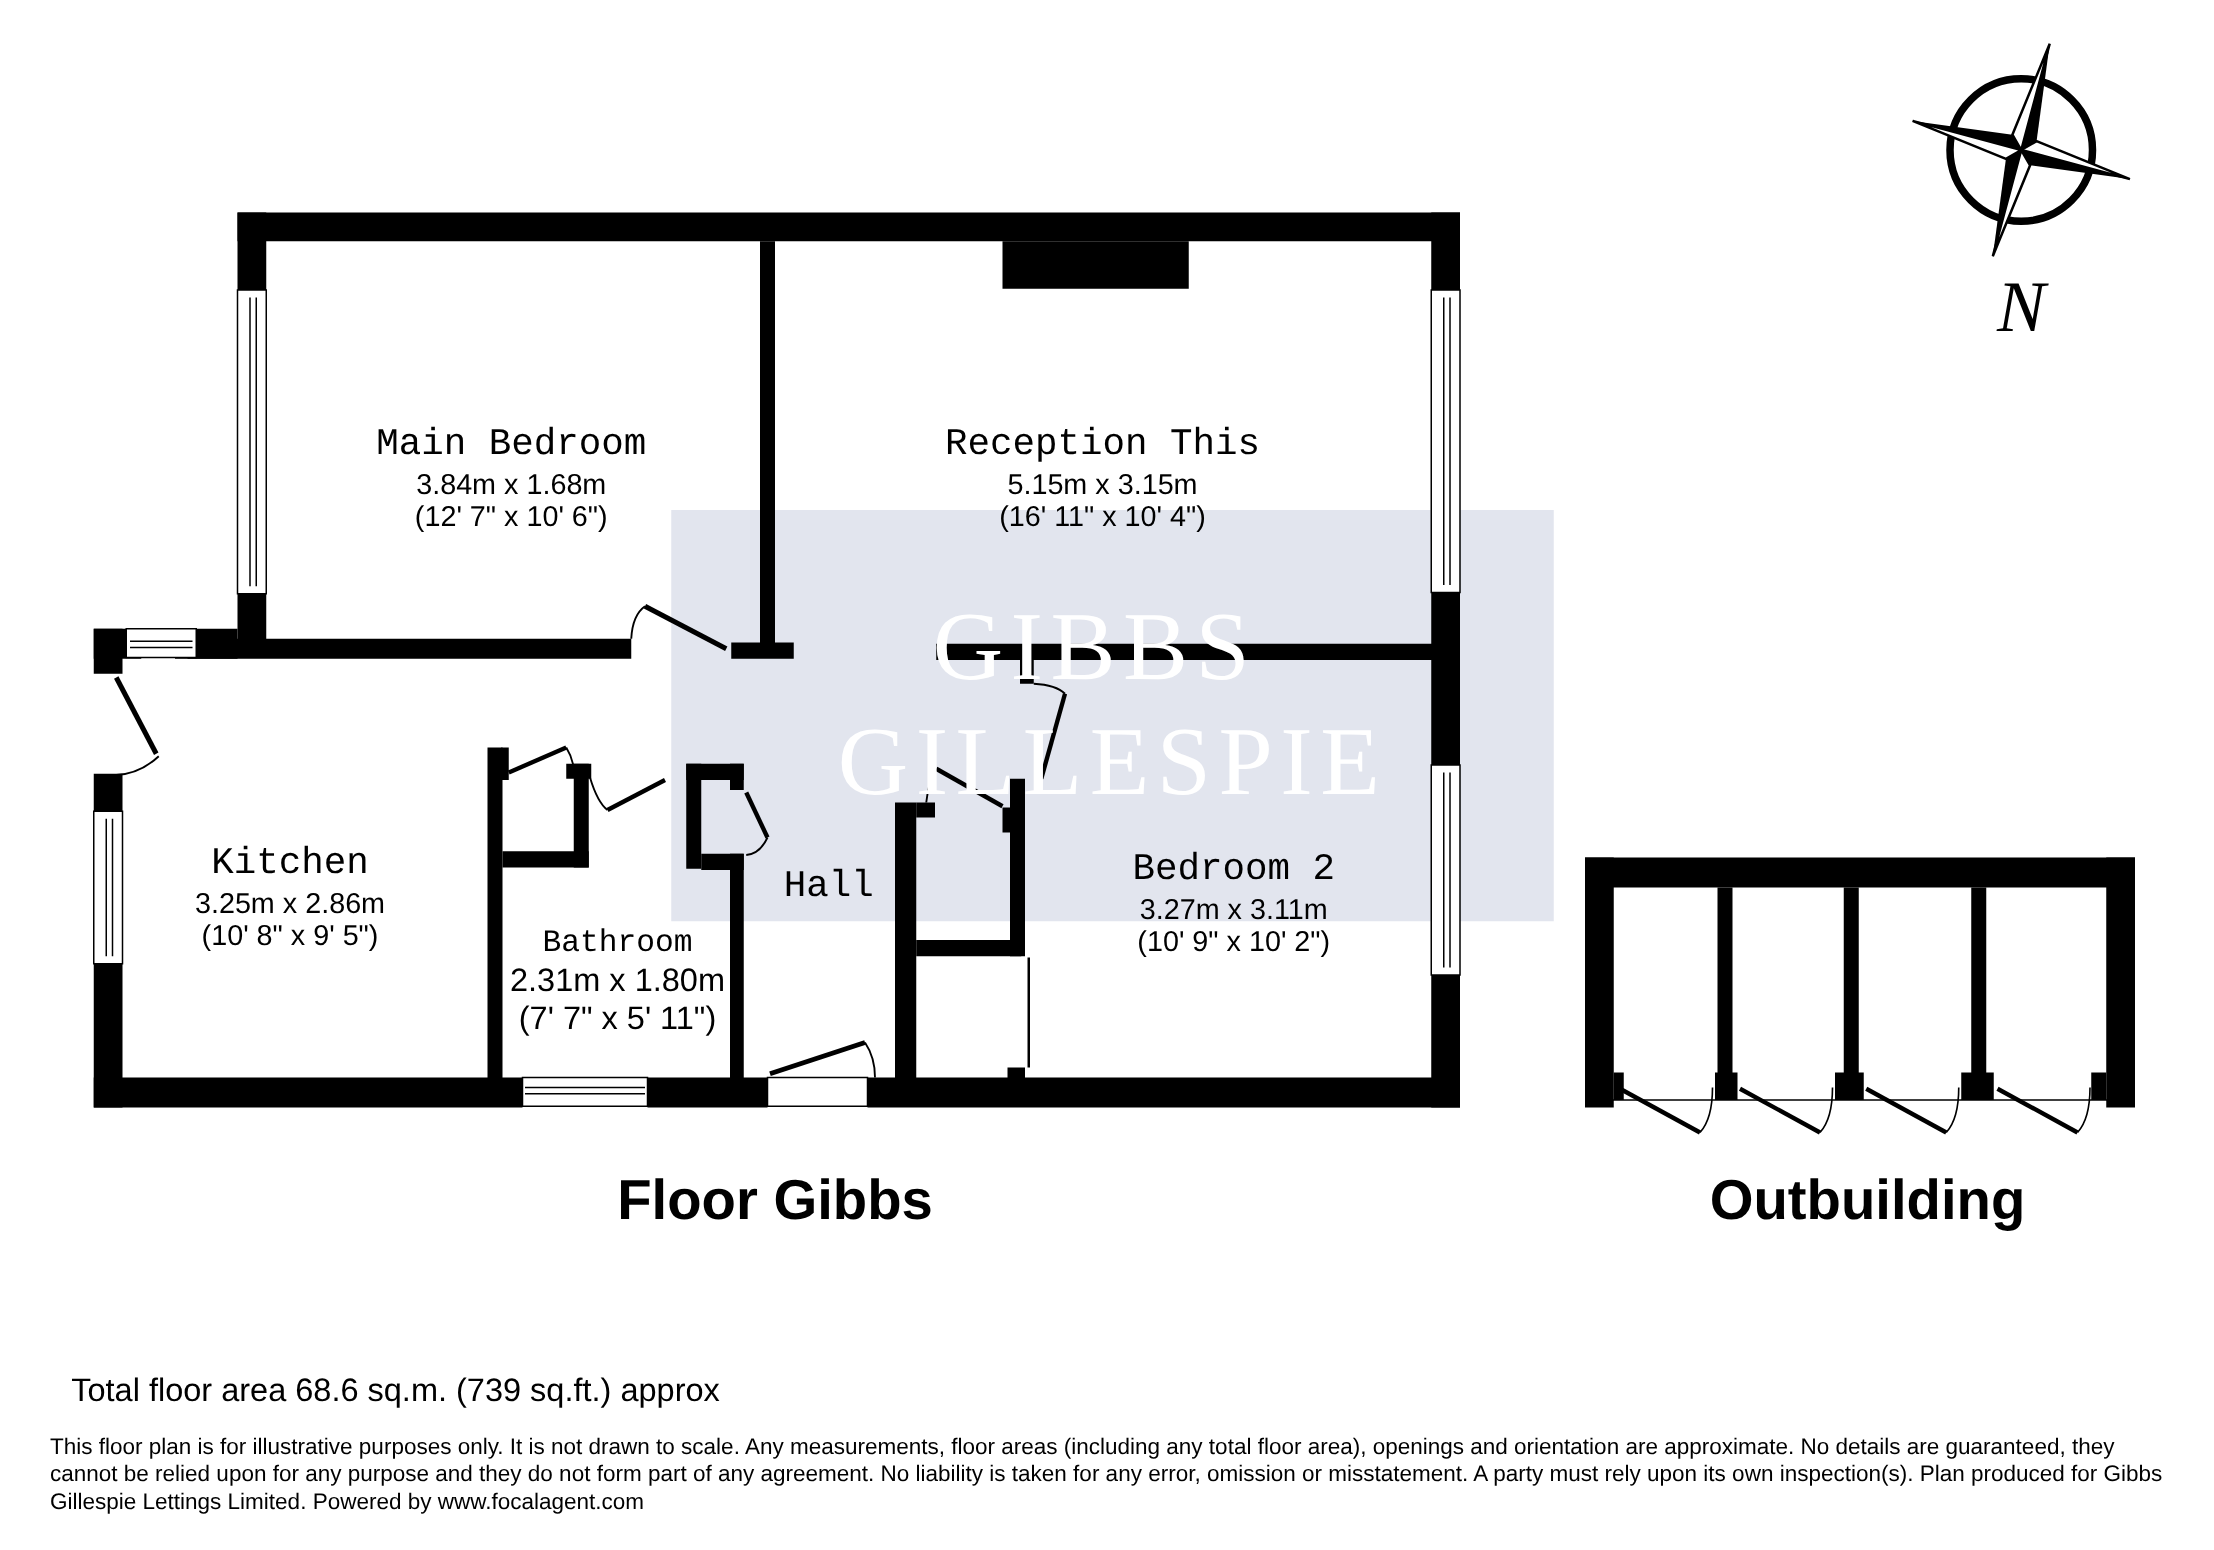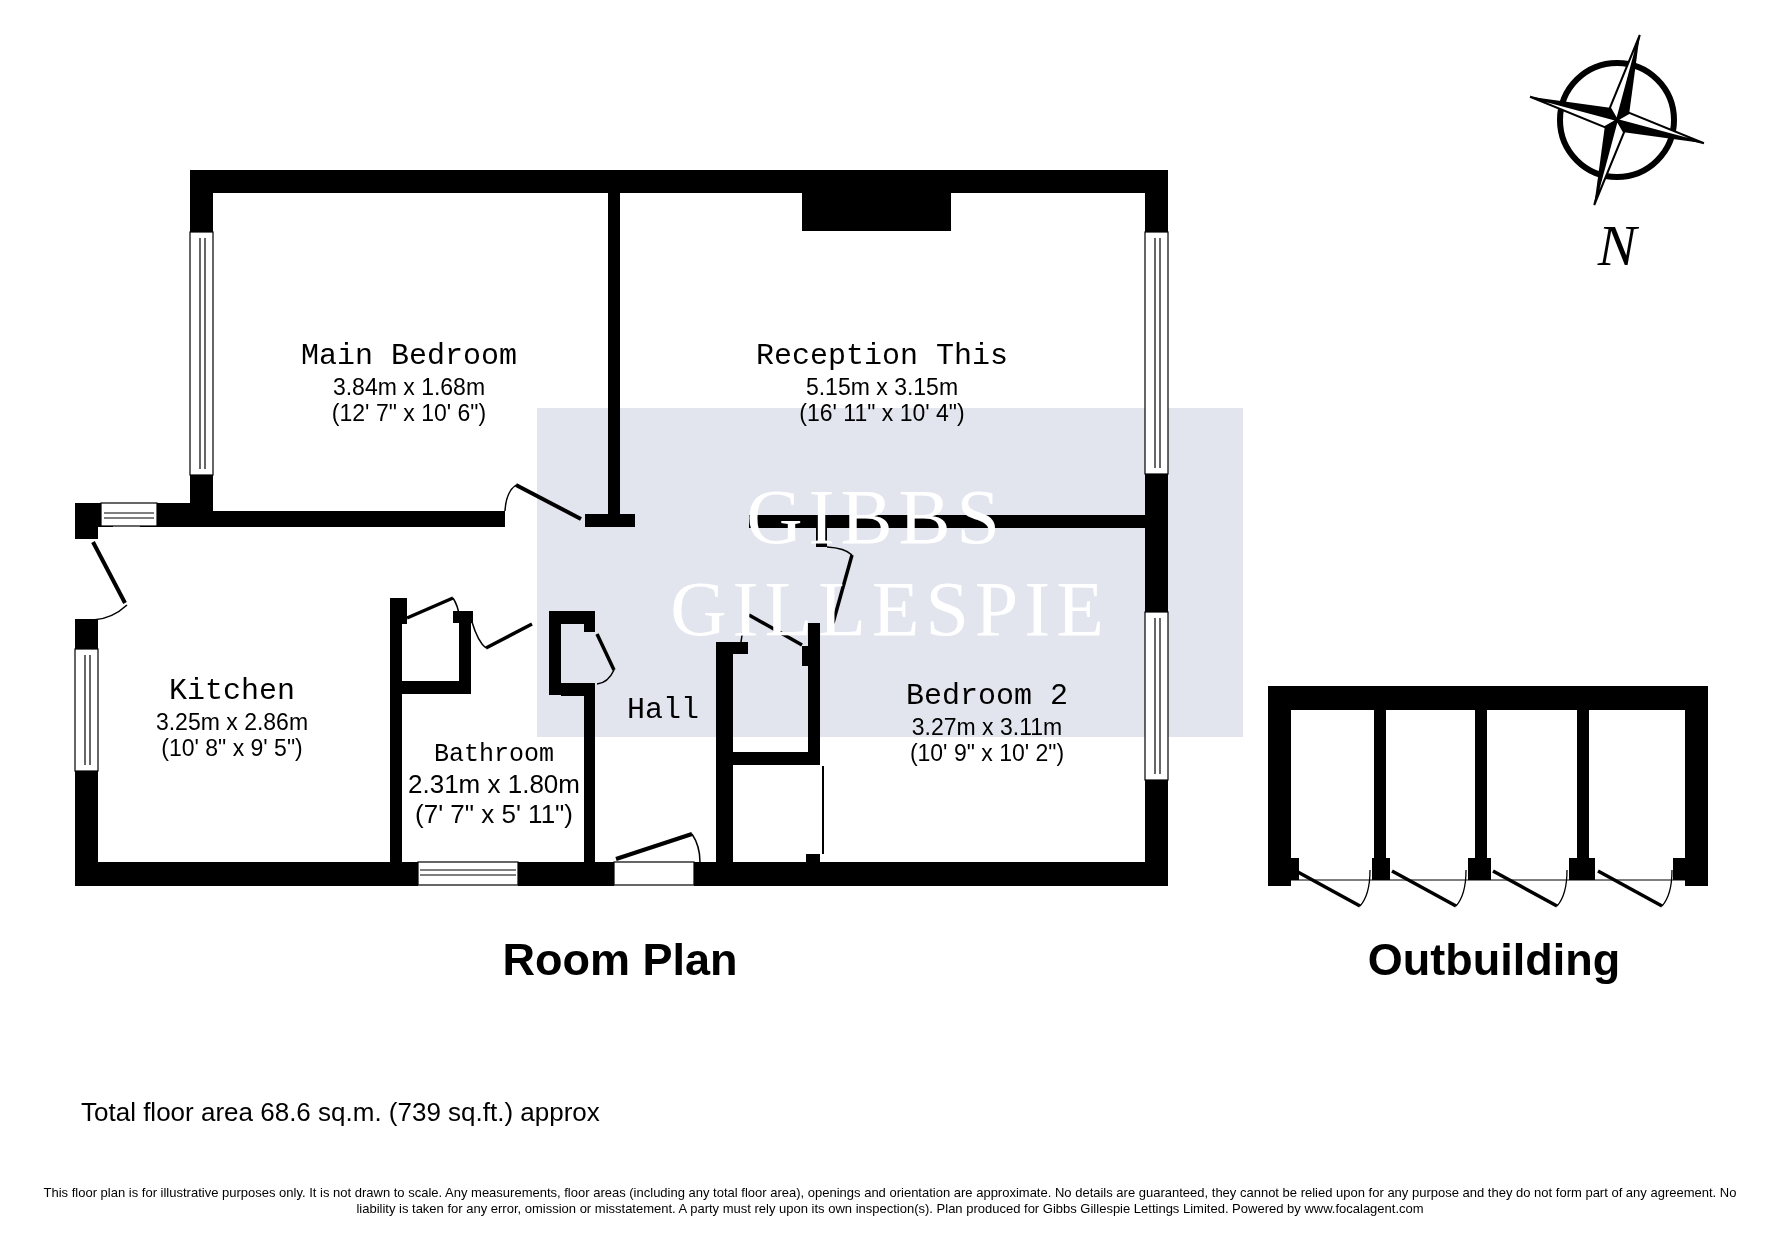--- a/index.html
+++ b/index.html
@@ -4,22 +4,22 @@
 <style>
   html,body{margin:0;padding:0;background:#ffffff;}
   body{width:1771px;height:1240px;position:relative;overflow:hidden;font-family:"Liberation Sans",sans-serif;color:#000;}
   #plan{position:absolute;left:0;top:0;width:1771px;height:1240px;}
   .room-label{position:absolute;text-align:center;line-height:1.15;transform:translateX(-50%);white-space:nowrap;}
   .room-name{font-size:30px;display:block;font-family:Liberation Mono, monospace;}
   .room-dim{font-size:23px;display:block;}
   .room-label.small .room-name{font-size:25px;}
   .room-label.small .room-dim{font-size:26px;}
   .section-title{position:absolute;font-weight:bold;font-size:45px;transform:translateX(-50%);white-space:nowrap;}
-  .total-area{position:absolute;left:57px;top:1097px;font-size:26px;white-space:nowrap;margin-left:24px;}
-  .disclaimer{position:absolute;left:40px;top:1185px;width:1700px;text-align:center;font-size:13px;line-height:1.22;}
+  .total-area{position:absolute;left:57px;top:1097px;font-size:26px;white-space:nowrap;}
+  .disclaimer{position:absolute;left:40px;top:1147px;width:1700px;font-size:18px;line-height:1.22;}
   .watermark-text{font-family:"Liberation Serif",serif;fill:#ffffff;letter-spacing:6px;}
 </style>
 </head>
 <body>
 
 <svg id="plan" viewBox="0 0 1771 1240" xmlns="http://www.w3.org/2000/svg">
 
   <rect x="537" y="408" width="706" height="329" fill="#e2e5ee"></rect>
 
   <g fill="#000">
@@ -184,17 +184,17 @@
 </div>
 <div class="room-label" style="left:663px;top:693px;">
   <span class="room-name">Hall</span>
 </div>
 <div class="room-label" style="left:987px;top:679px;">
   <span class="room-name">Bedroom 2</span>
   <span class="room-dim">3.27m x 3.11m</span>
   <span class="room-dim">(10' 9" x 10' 2")</span>
 </div>
 
-<div class="section-title" style="left:620px;top:934px;">Room Plan</div>
+<div class="section-title" style="left:620px;top:934px;">Floor Gibbs</div>
 <div class="section-title" style="left:1494px;top:934px;">Outbuilding</div>
 
 <div class="total-area">Total floor area 68.6 sq.m. (739 sq.ft.) approx</div>
 <div class="disclaimer">This floor plan is for illustrative purposes only. It is not drawn to scale. Any measurements, floor areas (including any total floor area), openings and orientation are approximate. No details are guaranteed, they cannot be relied upon for any purpose and they do not form part of any agreement. No liability is taken for any error, omission or misstatement. A party must rely upon its own inspection(s). Plan produced for Gibbs Gillespie Lettings Limited. Powered by www.focalagent.com</div>
 
 </body></html>

